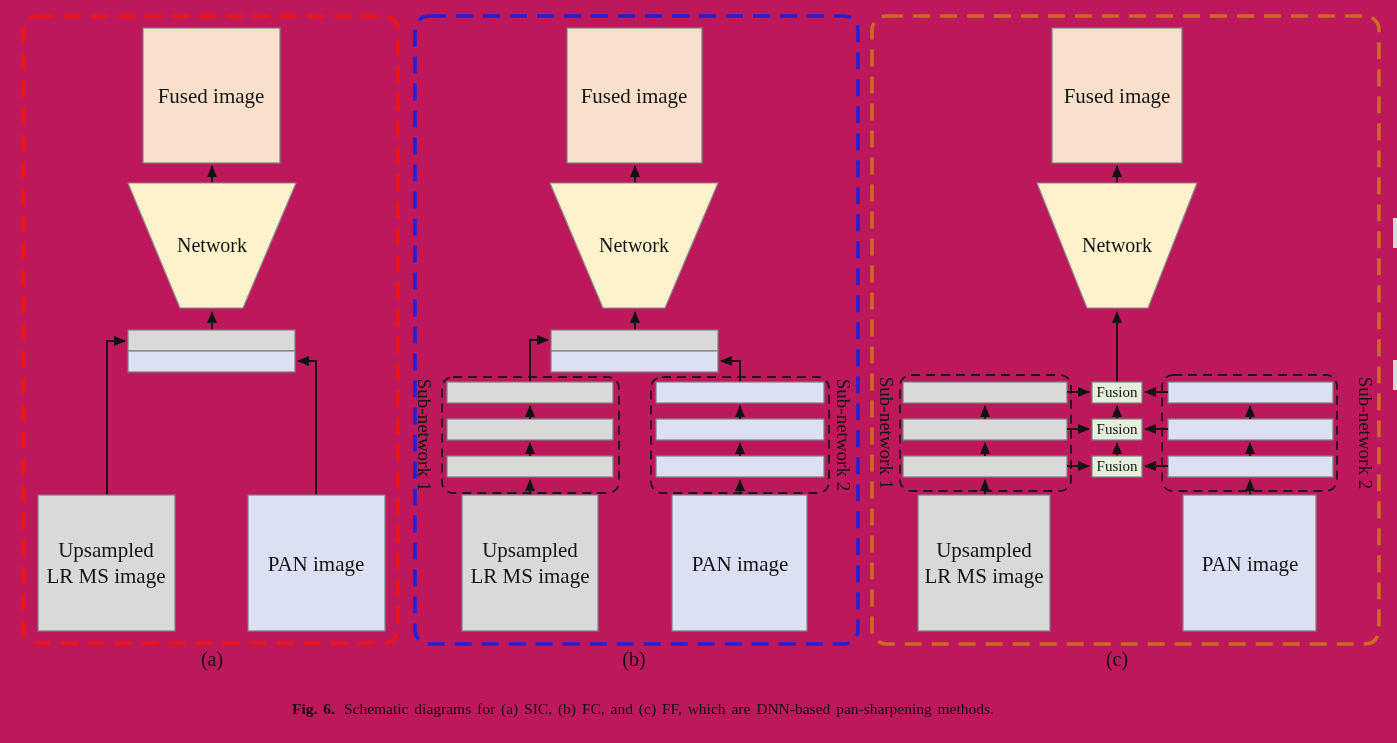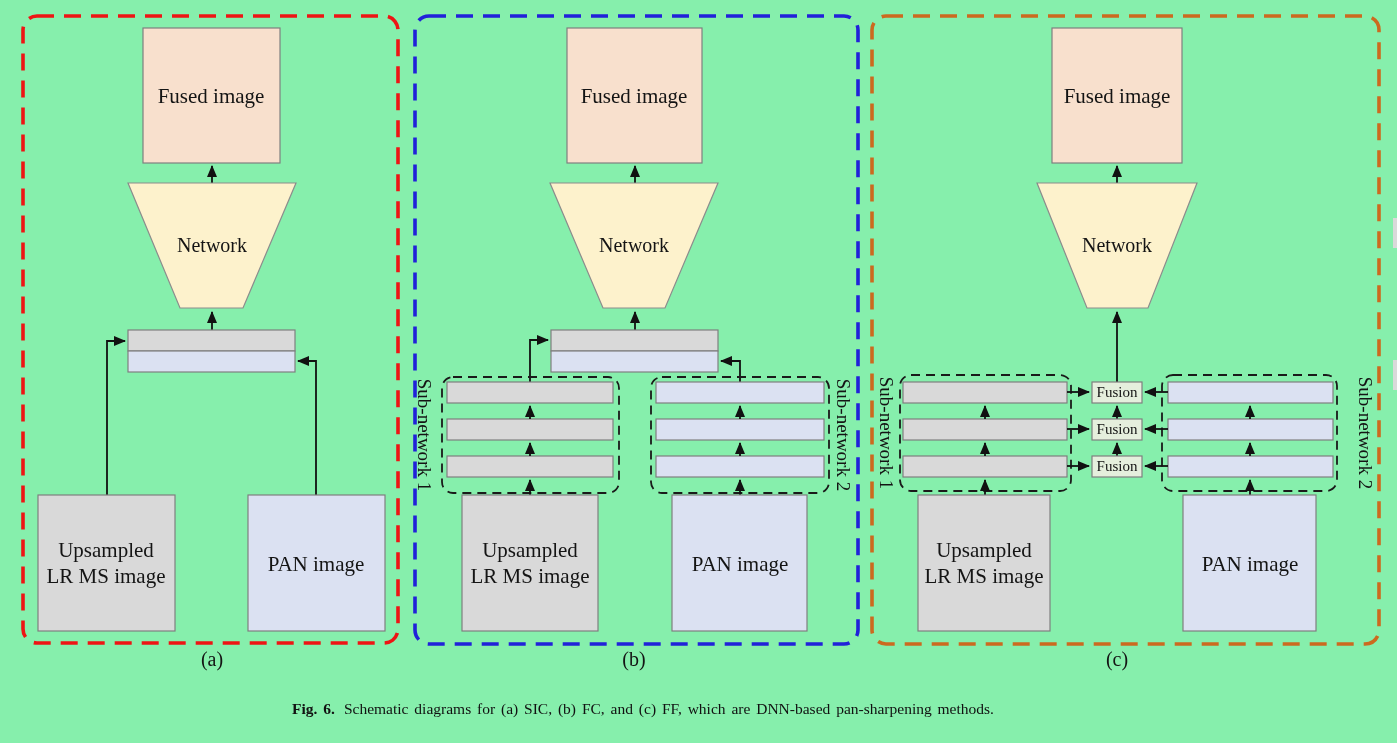--- a/index.html
+++ b/index.html
@@ -1,16 +1,16 @@
 <!DOCTYPE html>
 <html><head>
 <meta charset="utf-8">
 <style>
   html,body{margin:0;padding:0;background:#ffffff;}
-  #stage{position:relative;width:1397px;height:743px;background:#86efac;overflow:hidden;
+  #stage{position:relative;width:1397px;height:743px;background:#be185d;overflow:hidden;
          font-family:"Liberation Serif", serif;}
   svg{position:absolute;left:0;top:0;}
   svg text{fill:#141414;font-family:"Liberation Serif", serif;}
   .boxlabel{font-size:21px;}
   .netlabel{font-size:20px;}
   .sublabel{font-size:19px;}
   .fusionlabel{font-size:15px;}
   .panelletter{font-size:20px;}
   .shape{stroke:#7f7f7f;stroke-width:1.2;}
   .trap{stroke:#8c8c8c;stroke-width:1.2;}

